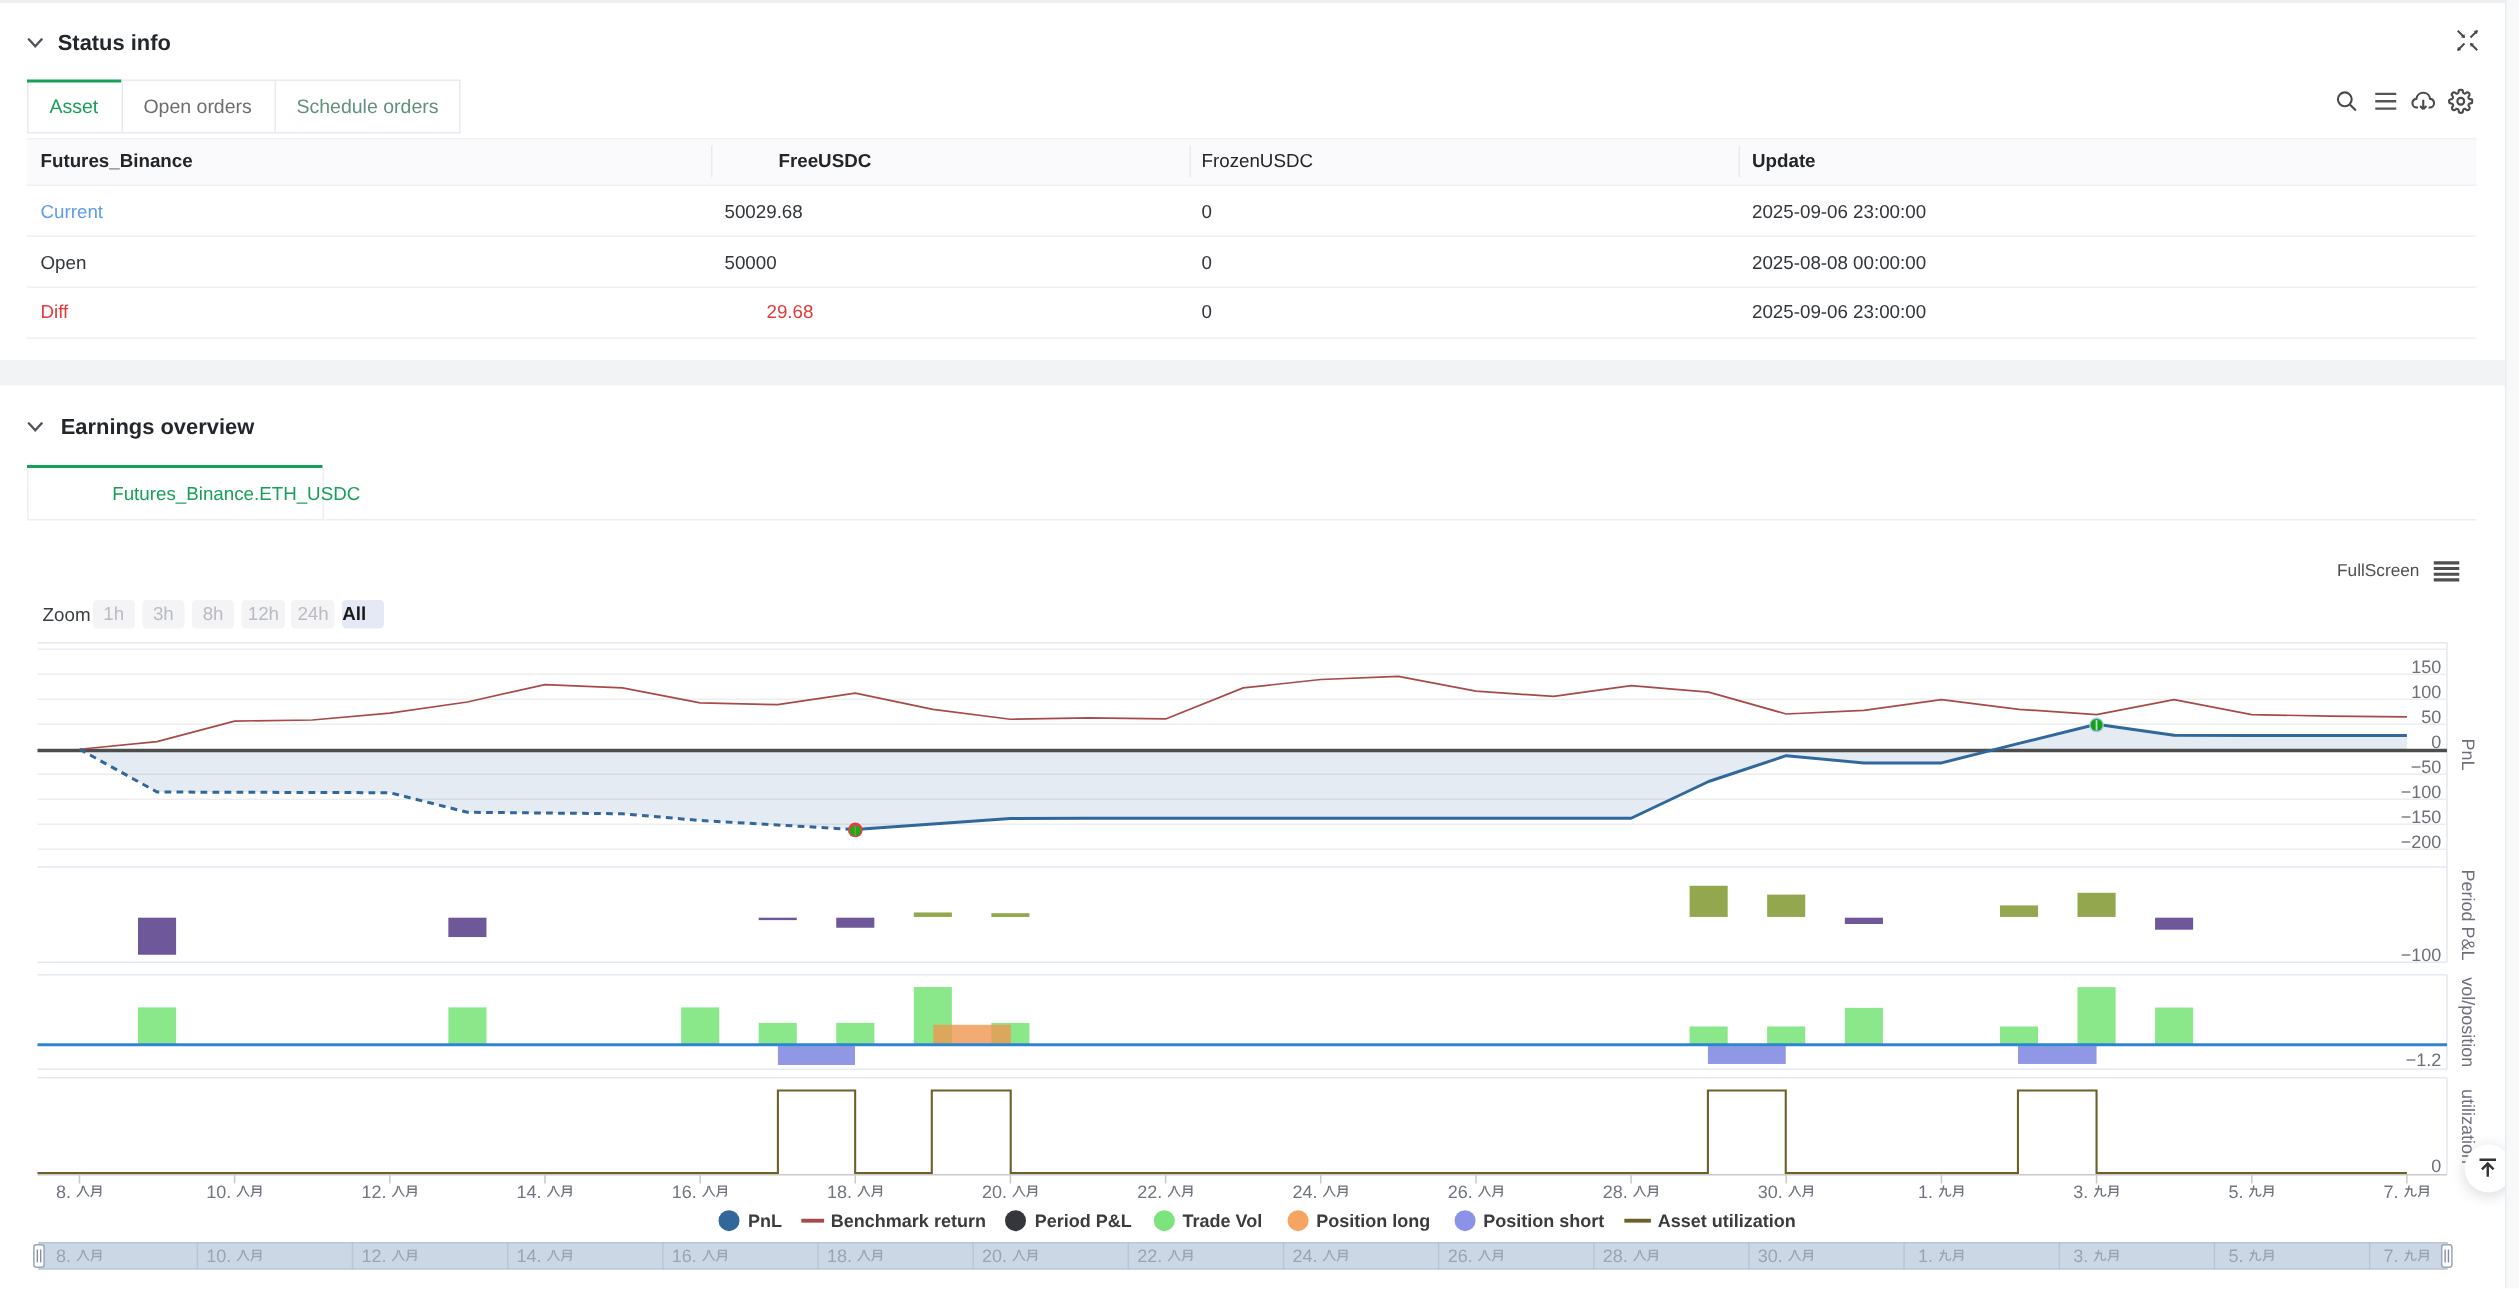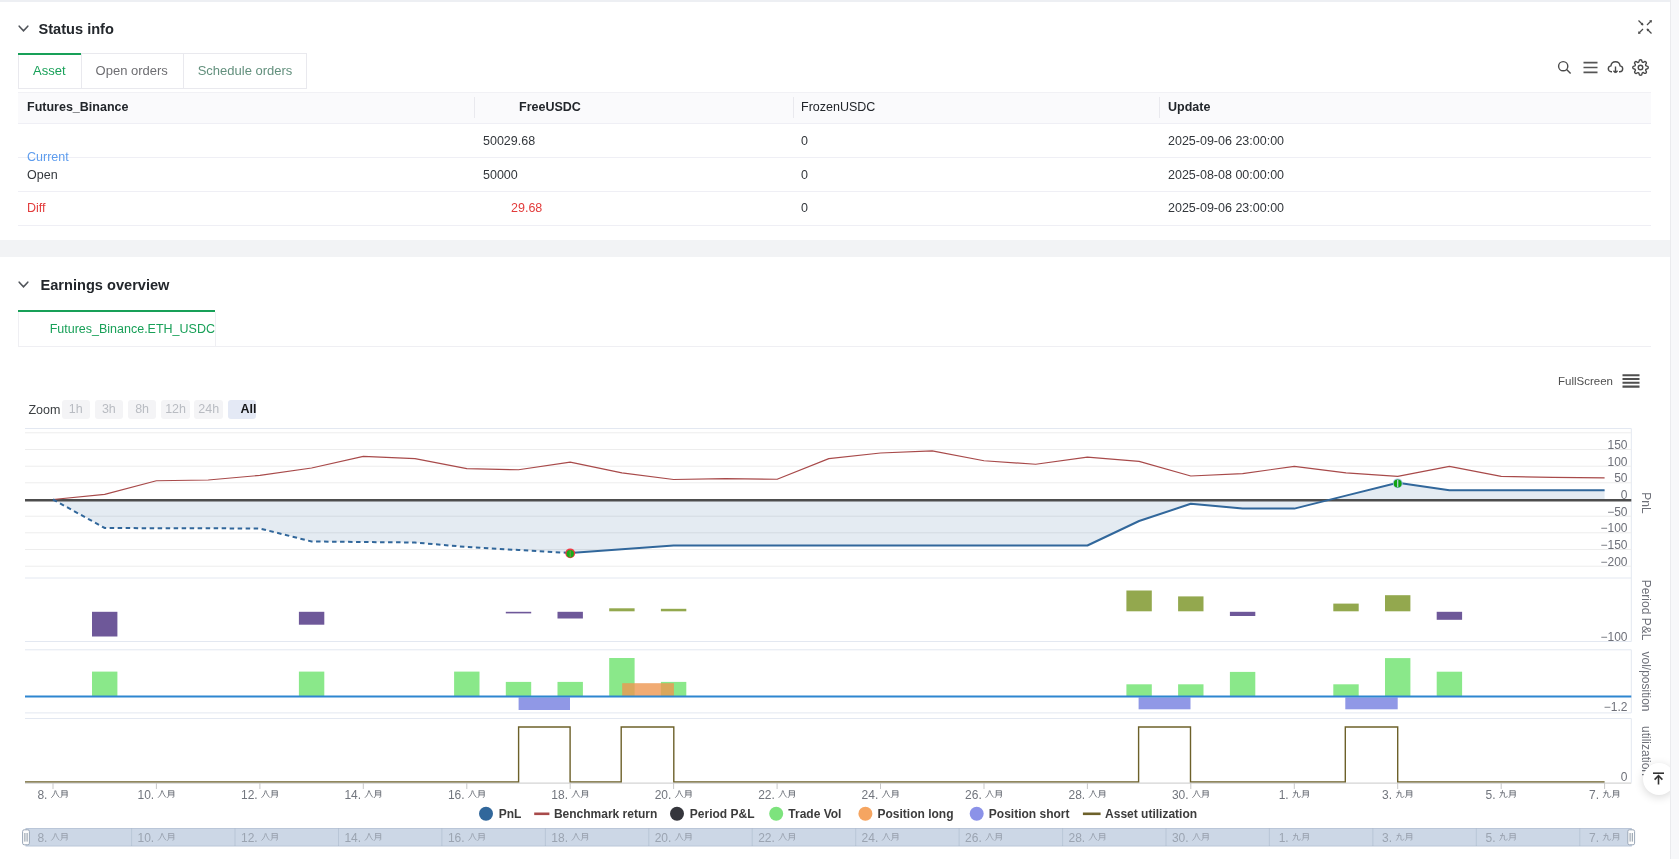--- a/index.html
+++ b/index.html
@@ -55,21 +55,21 @@
 <div class="abs" style="left:474px;top:97px;width:1px;height:21px;background:#e9e9ee;"></div>
 <div class="abs" style="left:793px;top:97px;width:1px;height:21px;background:#e9e9ee;"></div>
 <div class="abs" style="left:1159px;top:97px;width:1px;height:21px;background:#e9e9ee;"></div>
 <div class="abs cell" style="left:27px;top:100px;font-weight:bold;color:#22262b;">Futures_Binance</div>
 <div class="abs cell" style="left:483px;top:100px;font-weight:bold;color:#22262b;padding-left:36px;">FreeUSDC</div>
 <div class="abs cell" style="left:801px;top:100px;font-weight:normal;color:#22262b;">FrozenUSDC</div>
 <div class="abs cell" style="left:1168px;top:100px;font-weight:bold;color:#22262b;">Update</div>
 <div class="abs" style="left:18px;top:156.8px;width:1632.5px;height:1px;background:#efeff5;"></div>
 <div class="abs" style="left:18px;top:190.8px;width:1632.5px;height:1px;background:#efeff5;"></div>
 <div class="abs" style="left:18px;top:224.8px;width:1632.5px;height:1px;background:#efeff5;"></div>
-<div class="abs cell" style="left:27px;top:133.5px;color:#5d9cee;margin-top:16px;">Current</div>
+<div class="abs cell" style="left:27px;top:133.5px;color:#5d9cee;">Current</div>
 <div class="abs cell" style="left:483px;top:133.5px;">50029.68</div>
 <div class="abs cell" style="left:801px;top:133.5px;">0</div>
 <div class="abs cell" style="left:1168px;top:133.5px;">2025-09-06 23:00:00</div>
 <div class="abs cell" style="left:27px;top:167.5px;">Open</div>
 <div class="abs cell" style="left:483px;top:167.5px;">50000</div>
 <div class="abs cell" style="left:801px;top:167.5px;">0</div>
 <div class="abs cell" style="left:1168px;top:167.5px;">2025-08-08 00:00:00</div>
 <div class="abs cell" style="left:27px;top:201px;color:#e23b3b;text-align:right;">Diff</div>
 <div class="abs cell" style="left:511px;top:201px;color:#e23b3b;">29.68</div>
 <div class="abs cell" style="left:801px;top:201px;">0</div>
@@ -79,34 +79,34 @@
 
 <svg class="abs" style="left:17px;top:278px" width="13" height="13" viewBox="0 0 13 13" fill="none" stroke="#50545a" stroke-width="1.6" stroke-linecap="round">
       <path d="M2.2 4.2 L6.5 8.8 L10.8 4.2"></path>
     </svg>
 <div class="abs hdr" style="left:40.5px;top:276.5px;">Earnings overview</div>
 
 <div class="abs" style="left:18px;top:309.8px;width:197px;height:2.4px;background:#18a058;"></div>
 <div class="abs" style="left:18px;top:312px;width:1px;height:34.3px;background:#efeff3;"></div>
 <div class="abs" style="left:215px;top:312px;width:1px;height:34.3px;background:#efeff3;"></div>
 <div class="abs" style="left:18px;top:346.3px;width:1633px;height:1px;background:#efeff3;"></div>
-<div class="abs" style="left:18px;top:322px;width:197px;text-align:right;font-size:12.5px;color:#18a058;">Futures_Binance.ETH_USDC</div>
+<div class="abs" style="left:18px;top:322px;width:197px;text-align:center;font-size:12.5px;color:#18a058;padding-left:41px;">Futures_Binance.ETH_USDC</div>
 
 <div class="abs" style="left:1558px;top:374.5px;font-size:11.5px;color:#4f4f4f;">FullScreen</div>
 <svg class="abs" style="left:1622px;top:373.5px" width="18" height="14" viewBox="0 0 18 14" stroke="#4f4f4f" stroke-width="2.1" fill="none">
       <path d="M0.5 1.2 h17 M0.5 5.0 h17 M0.5 8.8 h17 M0.5 12.6 h17"></path>
     </svg>
 
 <div class="abs" style="left:28.4px;top:402.5px;font-size:12.5px;color:#3c4043;">Zoom</div>
 <div class="abs" style="left:61.6px;top:399.5px;width:28.4px;height:19px;background:#f4f4f6;border-radius:3px;text-align:center;line-height:19px;font-size:12.5px;color:#b9bcc2;">1h</div>
 <div class="abs" style="left:94.7px;top:399.5px;width:28.4px;height:19px;background:#f4f4f6;border-radius:3px;text-align:center;line-height:19px;font-size:12.5px;color:#b9bcc2;">3h</div>
 <div class="abs" style="left:127.9px;top:399.5px;width:28.4px;height:19px;background:#f4f4f6;border-radius:3px;text-align:center;line-height:19px;font-size:12.5px;color:#b9bcc2;">8h</div>
 <div class="abs" style="left:161px;top:399.5px;width:29.2px;height:19px;background:#f4f4f6;border-radius:3px;text-align:center;line-height:19px;font-size:12.5px;color:#b9bcc2;">12h</div>
 <div class="abs" style="left:194.1px;top:399.5px;width:29.2px;height:19px;background:#f4f4f6;border-radius:3px;text-align:center;line-height:19px;font-size:12.5px;color:#b9bcc2;">24h</div>
-<div class="abs" style="left:228.1px;top:399.5px;width:28.4px;height:19px;background:#e4e9f5;border-radius:3px;text-align:right;line-height:19px;font-size:12.5px;font-weight:bold;color:#17181a;">All</div>
+<div class="abs" style="left:228.1px;top:399.5px;width:28.4px;height:19px;background:#e4e9f5;border-radius:3px;text-align:left;line-height:19px;font-size:12.5px;font-weight:bold;color:#17181a;">All</div>
 
 <svg class="abs" style="left:0;top:0" width="1679" height="859" font-family="Liberation Sans, sans-serif">
 
 <defs>
 <g id="gba" fill="none" stroke-width="1.25" stroke-linecap="round">
  <path d="M5.7,1.9 C5.5,4.6 4.1,8.3 1.1,10.8"></path>
  <path d="M6.7,1.9 C7.3,4.9 9.1,8.5 11.3,10.5"></path>
 </g>
 <g id="gyue" fill="none" stroke-width="1.25" stroke-linecap="round">
  <path d="M2.7,1.7 H9.6 V9.3 C9.6,10.3 9.2,10.7 8.3,10.7"></path>

